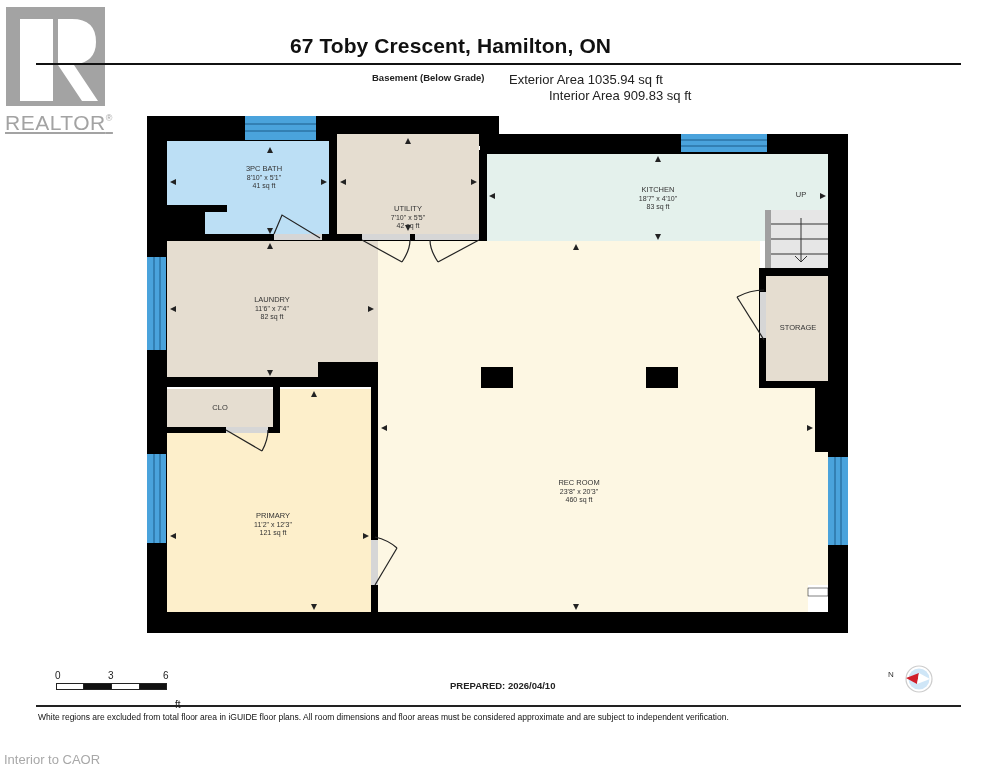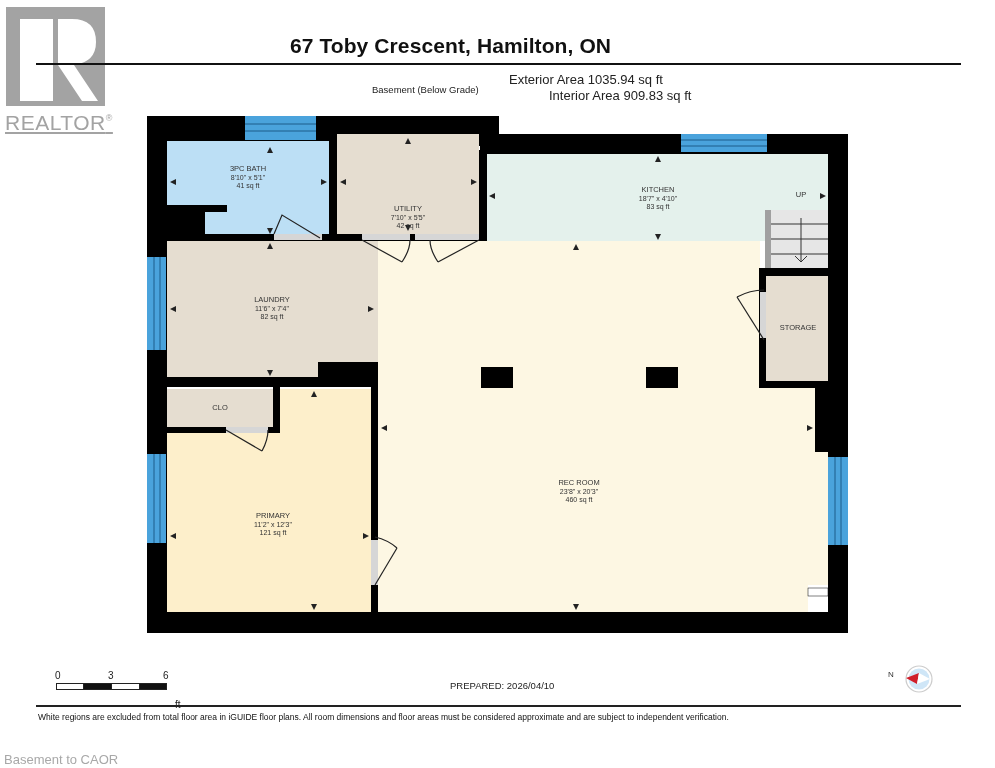--- a/index.html
+++ b/index.html
@@ -1,31 +1,31 @@
 <!DOCTYPE html>
 <html><head>
 <meta charset="utf-8">
 <style>
   html, body { margin:0; padding:0; }
   body { width:995px; height:768px; background:#ffffff; position:relative; overflow:hidden; font-family:"Liberation Sans", sans-serif; color:#111; }
   .abs { position:absolute; }
   .title { left:0; width:901px; top:34px; text-align:center; font-size:21px; font-weight:bold; letter-spacing:0.1px; }
   .title-rule { left:36px; top:63px; width:925px; height:2px; background:#111; }
-  .sub-level { left:372px; top:72px; font-size:9.5px; font-weight:normal; color:#222;margin-top:12px; }
+  .sub-level { left:372px; top:72px; font-size:9.5px; font-weight:bold; color:#222; }
   .sub-area { left:509px; font-size:13px; color:#222; }
   .logo-box { left:6px; top:7px; width:99px; height:99px; background:#a3a3a3; }
   .logo-text { left:5px; top:111px; font-size:21px; color:#a3a3a3; letter-spacing:0.5px;text-decoration:underline; }
   .logo-text sup { font-size:9px; vertical-align:top; position:relative; top:2px; }
 
   .plan { left:0; top:0; width:995px; height:768px; }
   .room-label { position:absolute; text-align:center; font-size:7px; color:#333; line-height:8.5px; transform:translateX(-50%); white-space:nowrap; }
   .room-label .name { font-size:7.5px; }
 
   .scale-label { font-size:10px; color:#222; }
-  .prepared { left:450px; top:680px; font-size:9.5px; color:#222; }
+  .prepared { left:450px; top:680px; font-size:9.5px; color:#222;font-weight:bold; }
   .footer-rule { left:36px; top:705px; width:925px; height:2px; background:#222; }
   .disclaimer { left:38px; top:712px; font-size:8.5px; color:#111; }
   .licensed { left:4px; top:752px; font-size:13px; color:#a8a8a8; }
 </style>
 </head>
 <body>
 
 <div class="abs logo-box">
   <svg width="99" height="99" viewBox="0 0 99 99">
     <rect x="14" y="12" width="33" height="82" fill="#fff"></rect>
@@ -155,21 +155,21 @@
     <polygon points="170,536 176,533 176,539"></polygon>
     <polygon points="369,536 363,533 363,539"></polygon>
     <polygon points="314,610 311,604 317,604"></polygon>
     <polygon points="576,244 573,250 579,250"></polygon>
     <polygon points="381,428 387,425 387,431"></polygon>
     <polygon points="813,428 807,425 807,431"></polygon>
     <polygon points="576,610 573,604 579,604"></polygon>
   </g>
 </svg>
 
-<div class="room-label" style="left:248px; top:165px;">
+<div class="room-label" style="left:264px; top:165px;">
   <div class="name">3PC BATH</div>
     <div>8'10" x 5'1"</div>
     <div>41 sq ft</div>
 </div>
 <div class="room-label" style="left:408px; top:173px;margin-top:32px;">
   <div class="name">UTILITY</div>
     <div>7'10" x 5'5"</div>
     <div>42 sq ft</div>
 </div>
 <div class="room-label" style="left:658px; top:186px;">
@@ -218,13 +218,13 @@
 <div class="abs" style="left:888px; top:670px; font-size:8px; color:#333;">N</div>
 <svg class="abs" style="left:902px; top:664px;" width="34" height="30">
   <circle cx="17" cy="15" r="13" fill="#fff" stroke="#ccc" stroke-width="1.2"></circle>
   <circle cx="17" cy="15" r="10.5" fill="#cfe6f7"></circle>
   <polygon points="4,14 17,9 15,20" fill="#d01f2a"></polygon>
   <polygon points="17,9 28,15 15,20" fill="#ffffff"></polygon>
 </svg>
 
 <div class="abs footer-rule"></div>
 <div class="abs disclaimer">White regions are excluded from total floor area in iGUIDE floor plans. All room dimensions and floor areas must be considered approximate and are subject to independent verification.</div>
-<div class="abs licensed">Basement to CAOR</div>
+<div class="abs licensed">Interior to CAOR</div>
 
 </body></html>

